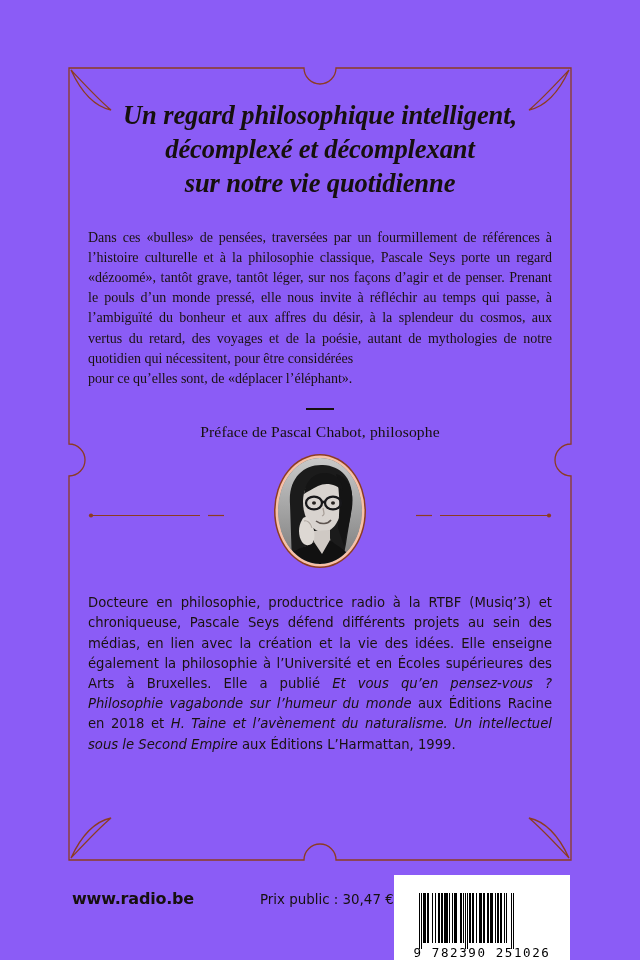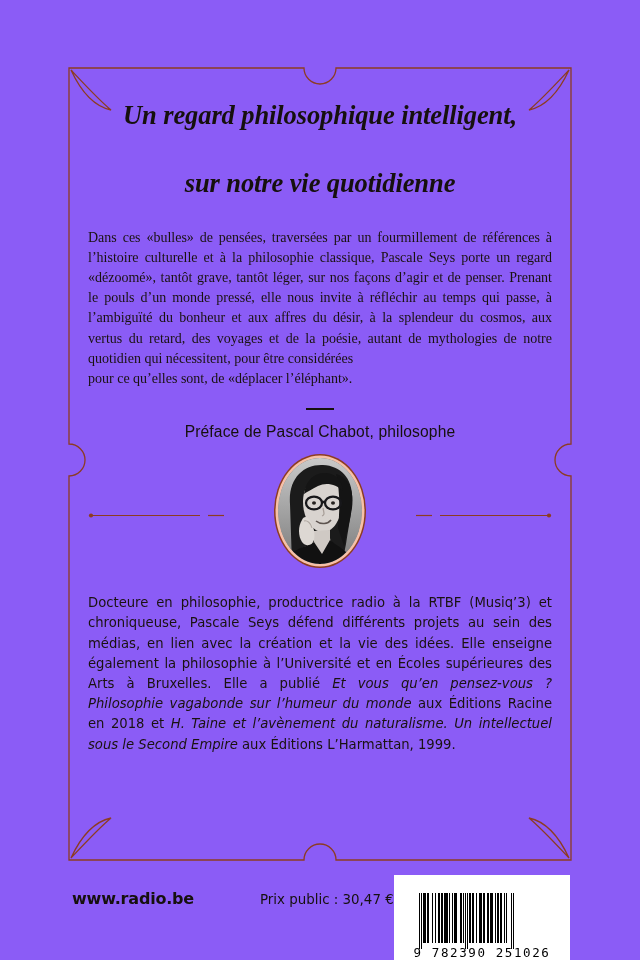--- a/index.html
+++ b/index.html
@@ -79,21 +79,21 @@
   .rule {
     display: block;
     width: 28px;
     height: 2px;
     background: #16100e;
     margin: 0 auto 13px auto;
     border: 0;
   }
   .preface {
     margin: 0;
-    font-family: Liberation Sans, sans-serif;
+    font-family: Liberation Serif, serif;
     font-size: 15.6px;
     color: #16100e;
     letter-spacing: 0.15px;
   }
 
   
   .portrait-row {
     position: relative;
     height: 110px;
     margin-top: 17px;
@@ -196,21 +196,21 @@
       <path d="M 569 70 C 557 96, 543 107, 529 110 C 541 100, 554 86, 569 70 Z"></path>
       <path d="M 71 858 C 83 832, 97 821, 111 818 C 99 828, 86 842, 71 858 Z"></path>
       <path d="M 569 858 C 557 832, 543 821, 529 818 C 541 828, 554 842, 569 858 Z"></path>
     </g>
   </svg>
 
   <div class="content">
 
     <h1 class="headline">
       <span>Un regard philosophique intelligent,</span><br>
-      <br>
+      <span>décomplexé et décomplexant</span><br>
       <span>sur notre vie quotidienne</span>
     </h1>
 
     <p class="blurb"><span>Dans ces «bulles» de pensées, traversées par un fourmillement de références à l’histoire culturelle et à la philosophie classique, Pascale Seys porte un regard «dézoomé», tantôt grave, tantôt léger, sur nos façons d’agir et de penser. Prenant le pouls d’un monde pressé, elle nous invite à réfléchir au temps qui passe, à l’ambiguïté du bonheur et aux affres du désir, à la splendeur du cosmos, aux vertus du retard, des voyages et de la poésie, autant de mythologies de notre quotidien qui nécessitent, pour être considérées</span><span class="last-line">pour ce qu’elles sont, de «déplacer l’éléphant».</span></p>
 
     <div class="preface-wrap">
       <hr class="rule">
       <p class="preface">Préface de Pascal Chabot, philosophe</p>
     </div>
 

